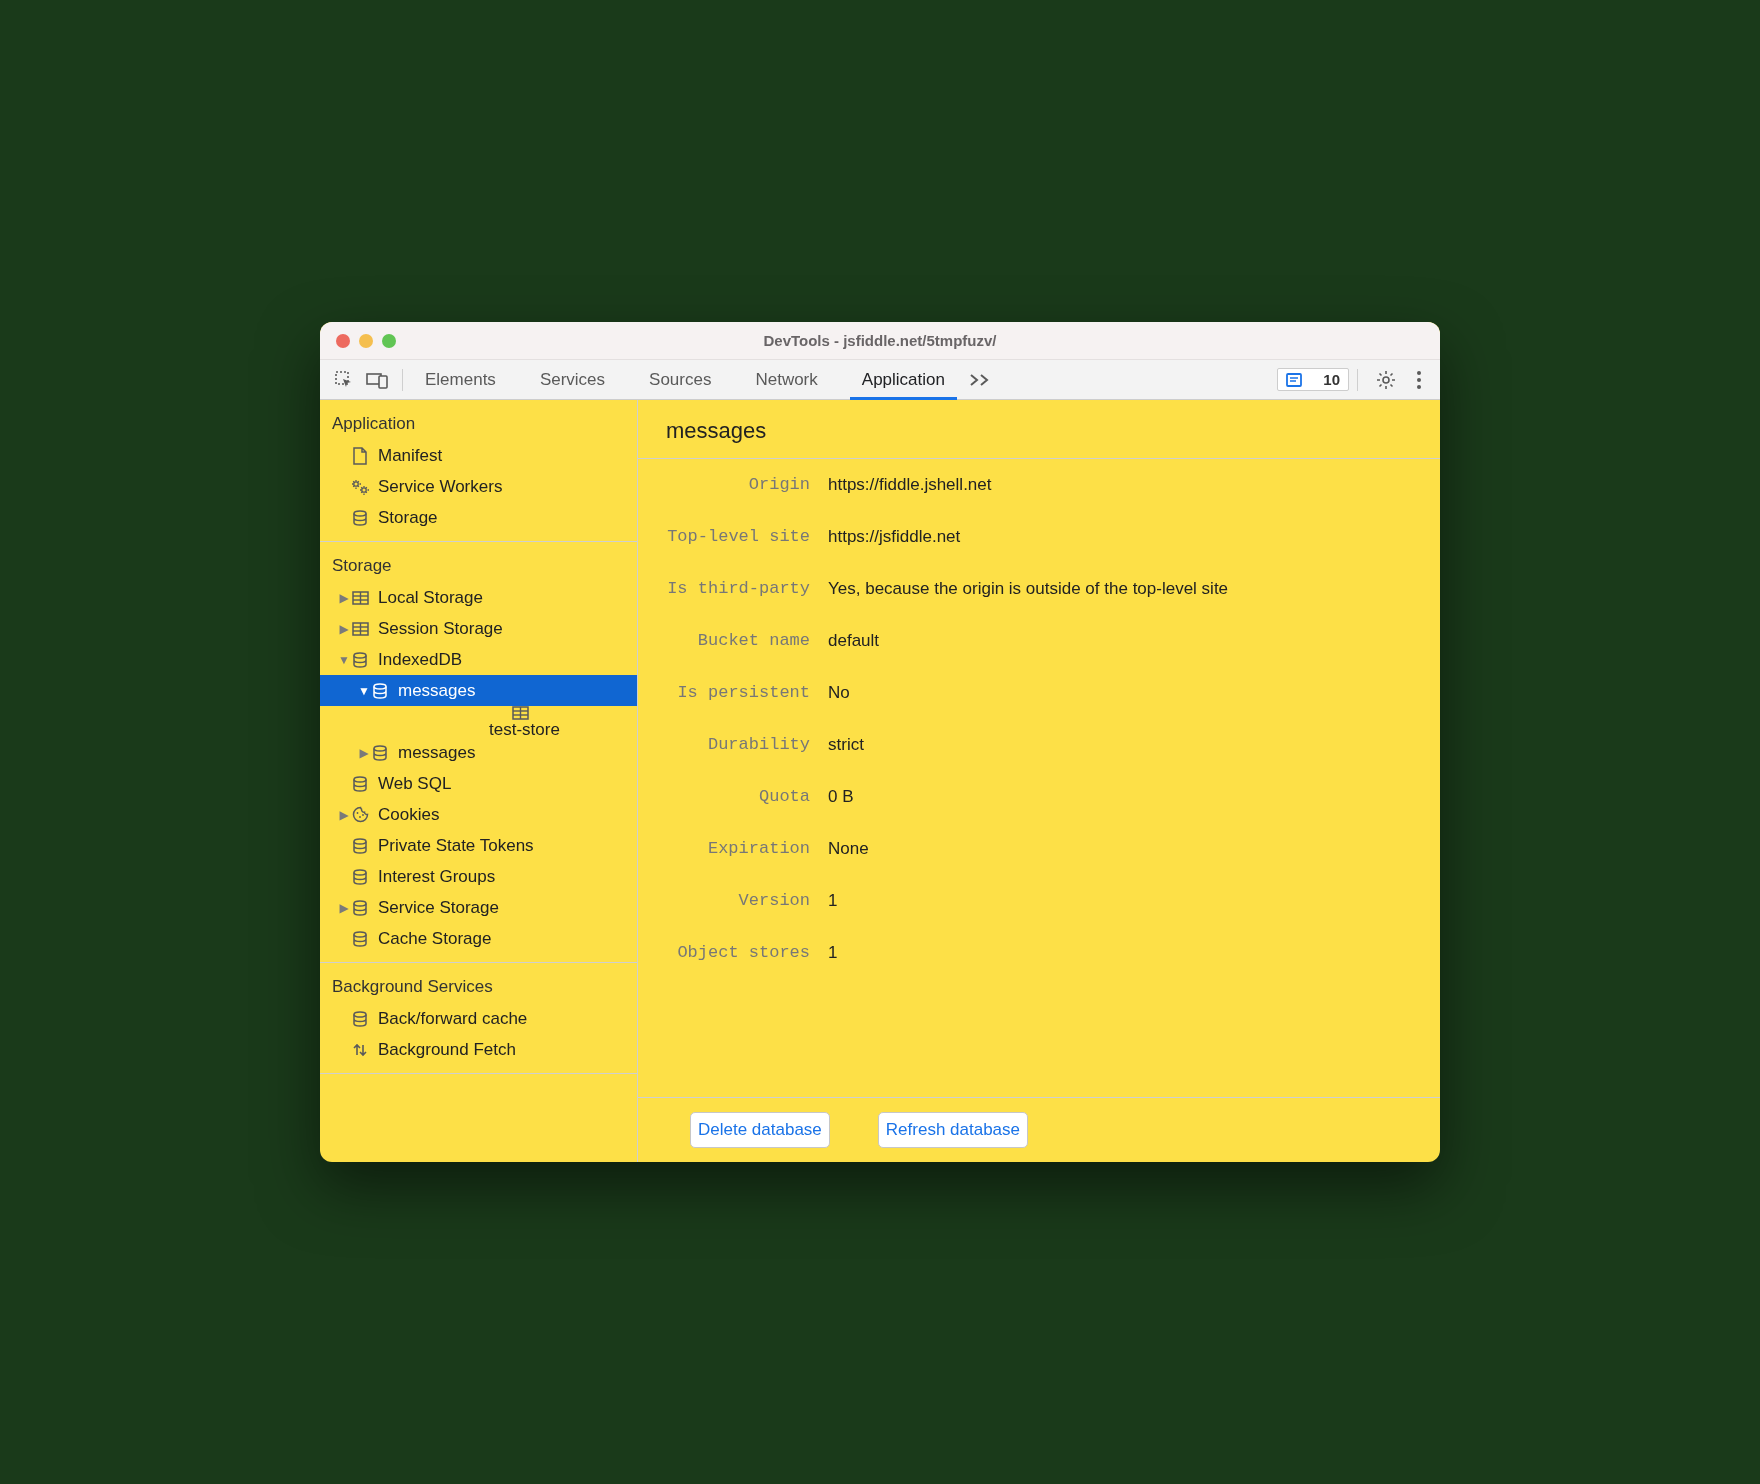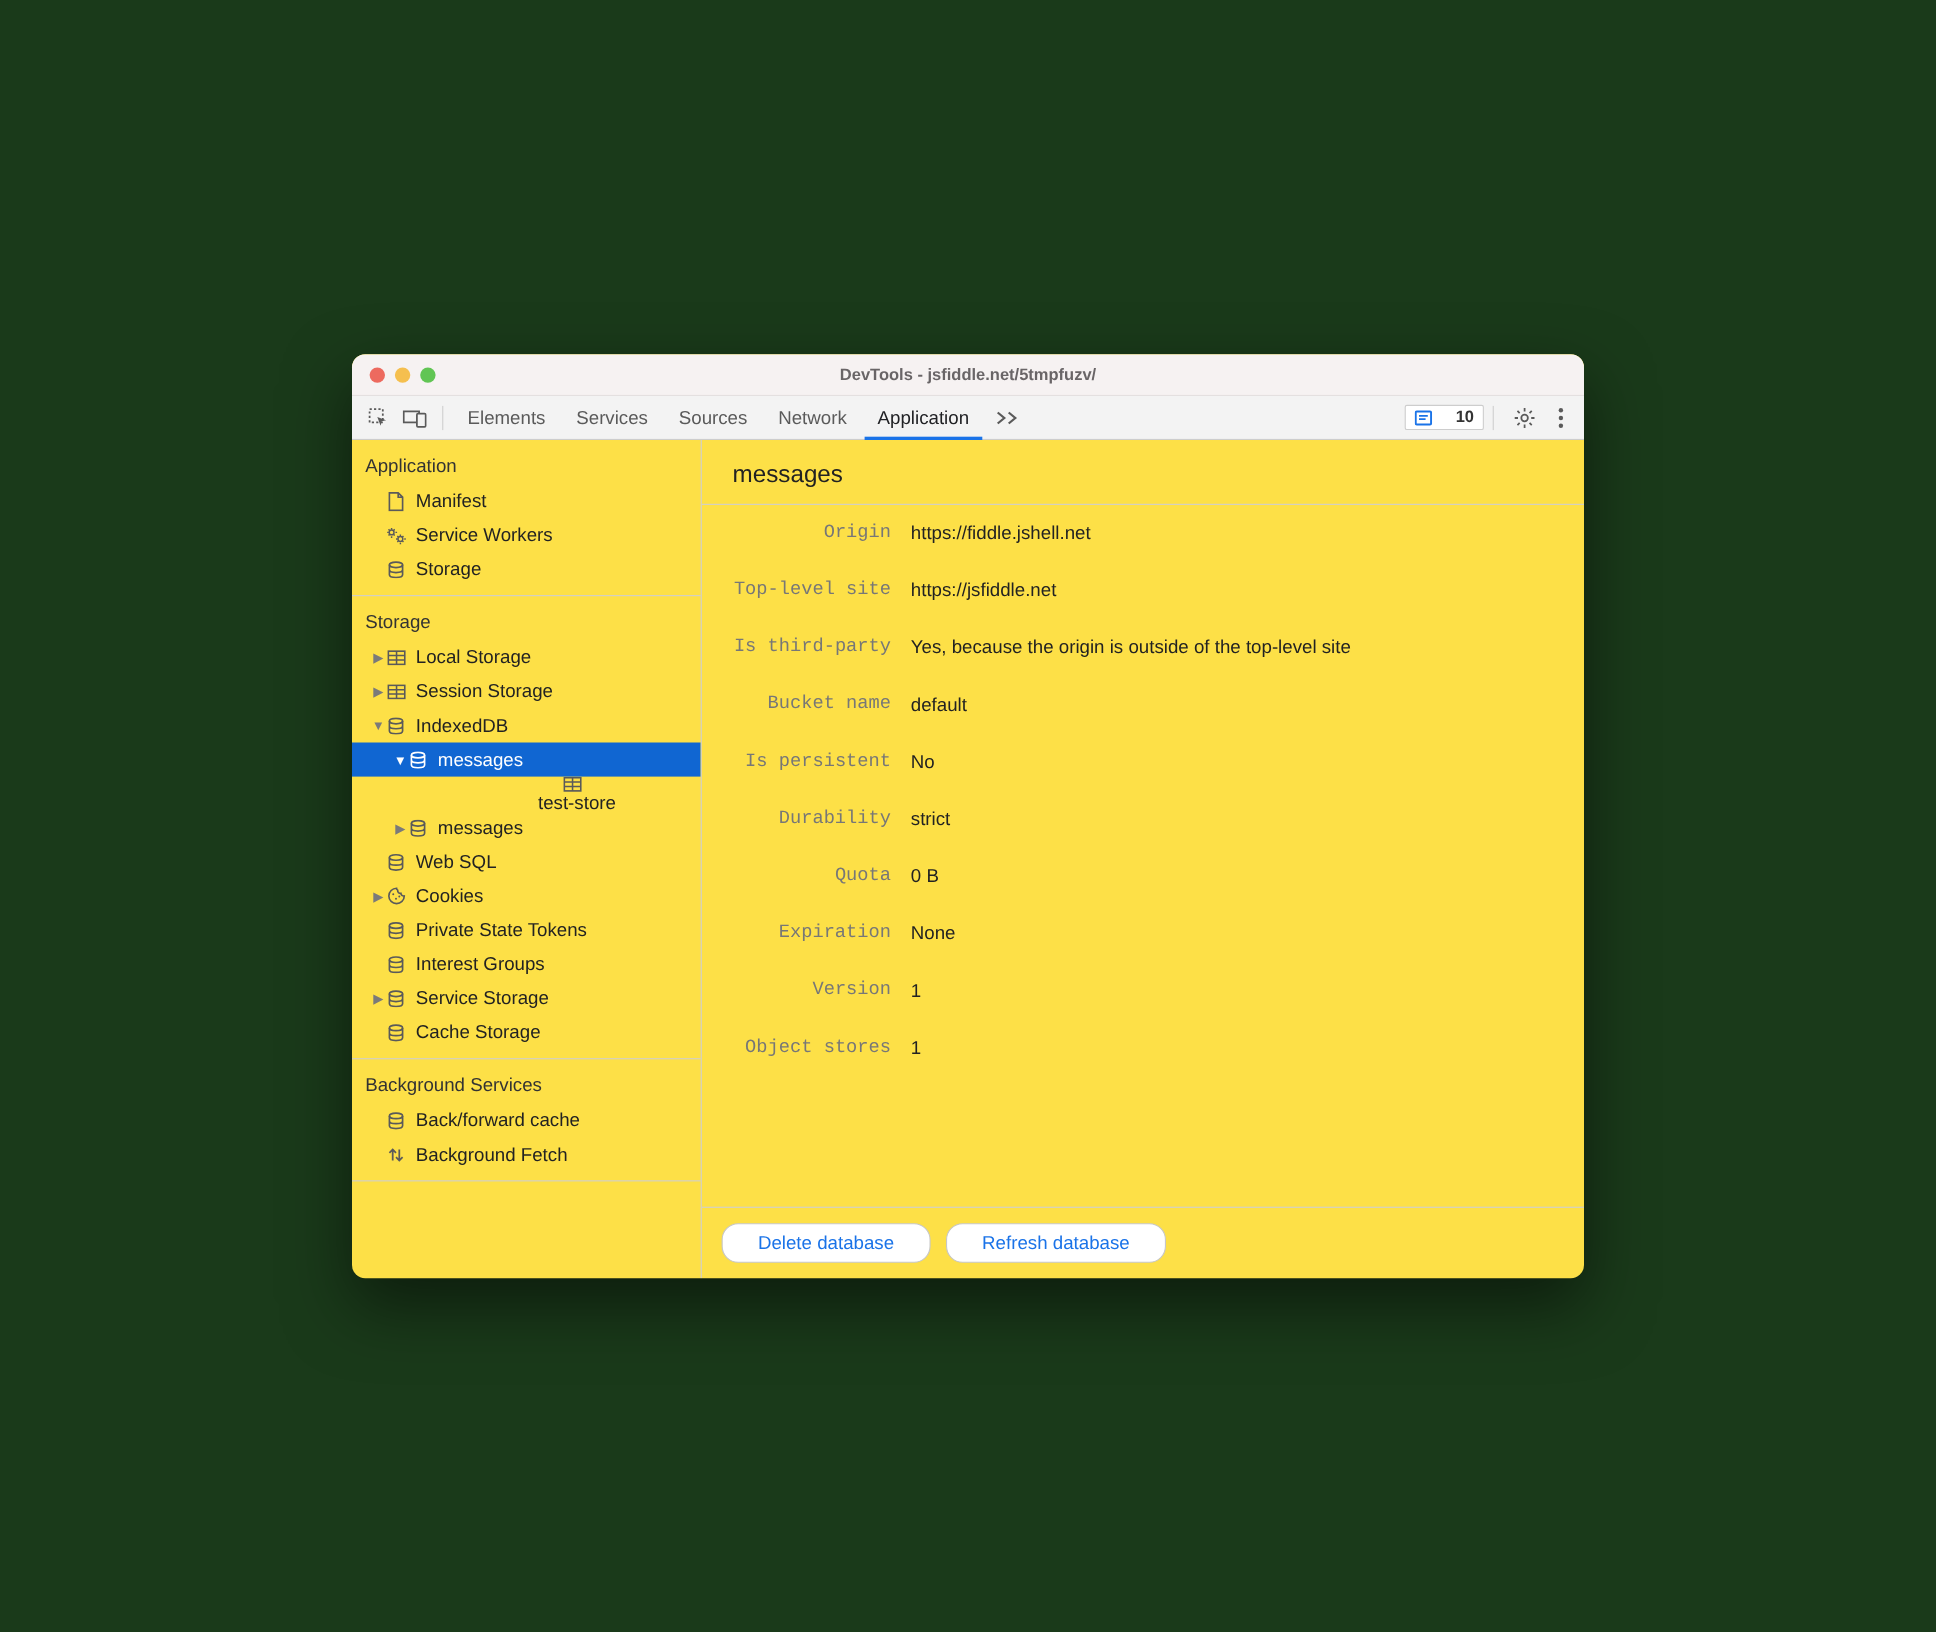--- a/index.html
+++ b/index.html
@@ -46,21 +46,21 @@
 .toolbar {
   background: #f3f3f3;
   height: 40px;
   display: flex;
   align-items: center;
   padding: 0 8px;
   border-bottom: 1px solid #cdcdcd;
 }
 .toolbar .tool-btn { padding: 4px 6px; color: #5a5a5a; display:flex; align-items:center;}
 .toolbar .divider { width:1px; height:22px; background:#cfcfcf; margin:0 8px; }
-.tabs { display:flex; gap: 0; flex:1; }
+.tabs { display:flex; gap: 16px; flex:1; }
 .tab { padding: 9px 14px; font-size:17px; color:#5a5a5a; cursor:pointer; position:relative; }
 .tab.active { color:#202124; }
 .tab.active::after { content:""; position:absolute; left:2px; right:2px; bottom:-1px; height:3px; background:#1a73e8; }
 .toolbar-overflow { padding: 4px 10px; color:#5a5a5a; font-size:22px; }
 .spacer { flex:1; }
 .issues-badge { display:flex; align-items:center; gap:21px; border:1px solid #cdcdcd; background:#fff; padding:2px 8px; border-radius:2px; font-size:15px; font-weight:600; color:#333;}
 .gear, .more { padding:4px 10px; color:#5a5a5a; }
 .content { display:flex; height: 762px; }
 .sidebar { width: 318px; border-right:1px solid #cfcfcf; overflow:auto; }
 .section { border-bottom:1px solid #cfcfcf; padding: 10px 0 8px; }
@@ -74,21 +74,21 @@
 .indent-1 { padding-left: 18px; }
 .indent-2 { padding-left: 38px; }
 .indent-3 { padding-left: 92px; flex-direction: column; }
 .main { flex:1; display:flex; flex-direction:column; }
 .main-header { padding: 18px 28px 14px; font-size:22px; color:#222; border-bottom:1px solid #cfcfcf; }
 .detail-grid { flex:1; overflow:auto; }
 .detail-row { display:flex; padding: 16px 0; }
 .detail-label { width: 190px; text-align:right; padding-right: 18px; color:#777; font-size:17px;font-family:Liberation Mono, monospace; }
 .detail-value { flex:1; font-size:17px; color:#222; padding-right:20px; }
 .footer { padding: 14px 18px; border-top:1px solid #cfcfcf; display:flex; gap:14px; }
-.btn { border:1px solid #c7c7c7; background:#fff; color:#1a73e8; font-size:17px; padding:7px 32px; border-radius:15px; cursor:pointer; }
+.btn { border:1px solid #c7c7c7; background:#fff; color:#1a73e8; font-size:17px; padding:7px 7px; border-radius:5px; cursor:pointer;margin-left:34px; }
 svg { display:block; }
 </style>
 </head>
 <body>
 
 <div class="window">
   <div class="titlebar">
     <div class="traffic-lights">
       <div class="tl red"></div>
       <div class="tl yellow"></div>

